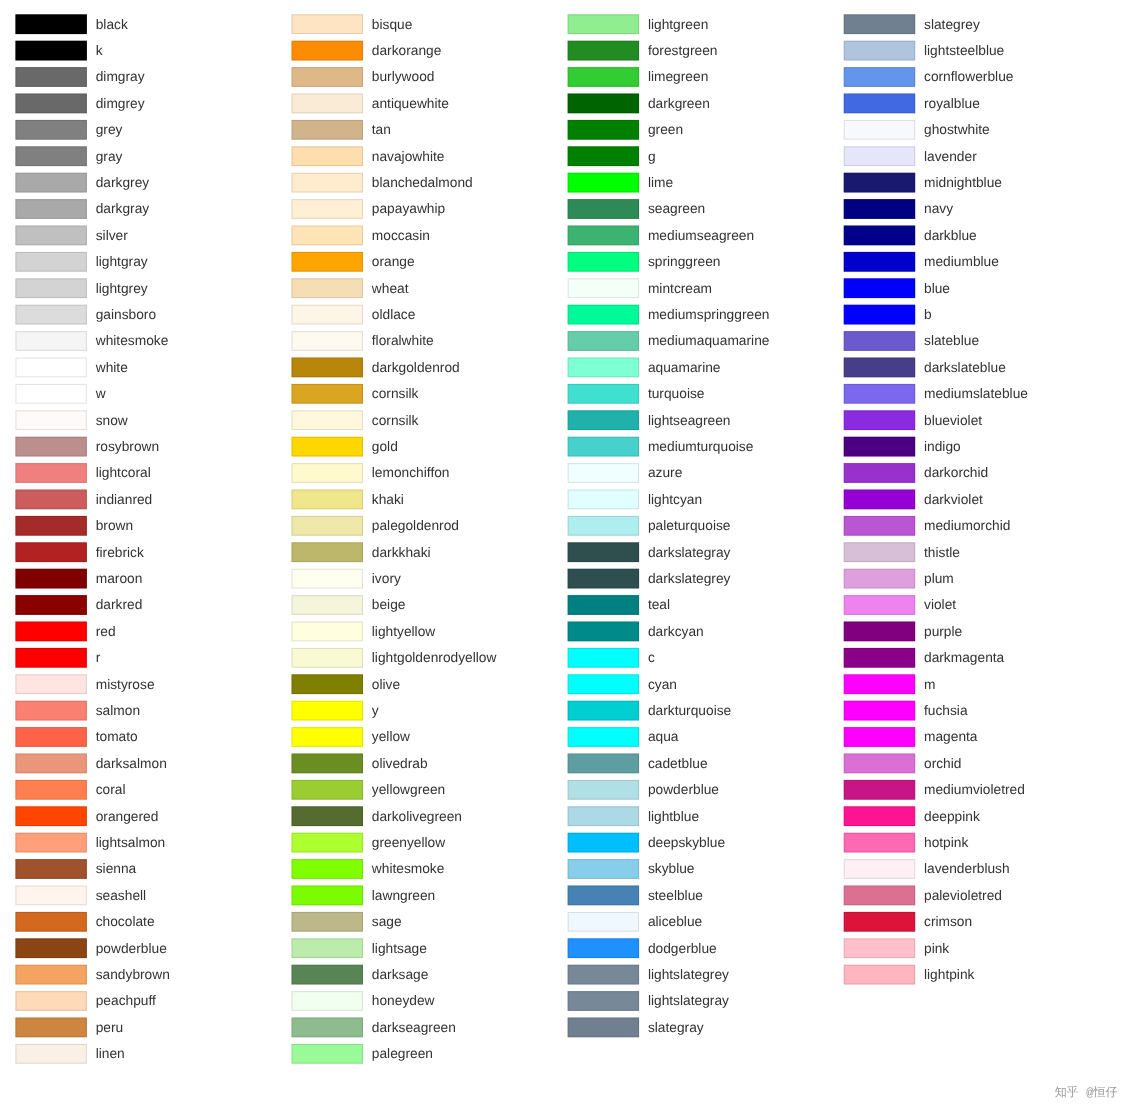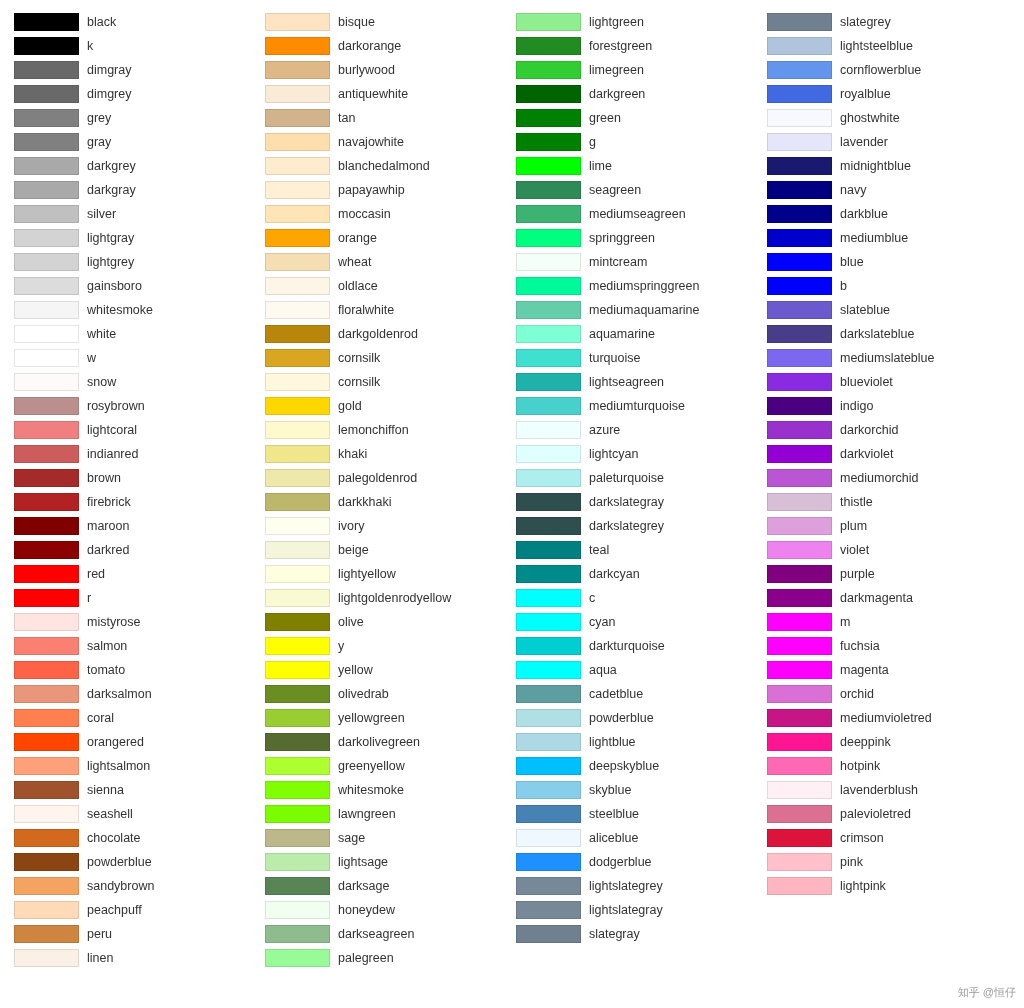--- a/index.html
+++ b/index.html
@@ -35,21 +35,21 @@
       font-size: 12.5px;
       color: #333;
       white-space: nowrap;
     }
     .watermark {
       position: fixed;
       bottom: 8px;
       right: 8px;
       font-size: 11px;
       color: #999;
-      font-family: Liberation Sans, sans-serif;
+      font-family: Liberation Mono, monospace;
       margin-left: 40px;
     }
   </style>
 </head>
 <body>
 
 <div class="grid">
     <div class="column">
       <div class="color-row">
         <div class="color-swatch" style="background-color: rgb(0, 0, 0);"></div>

